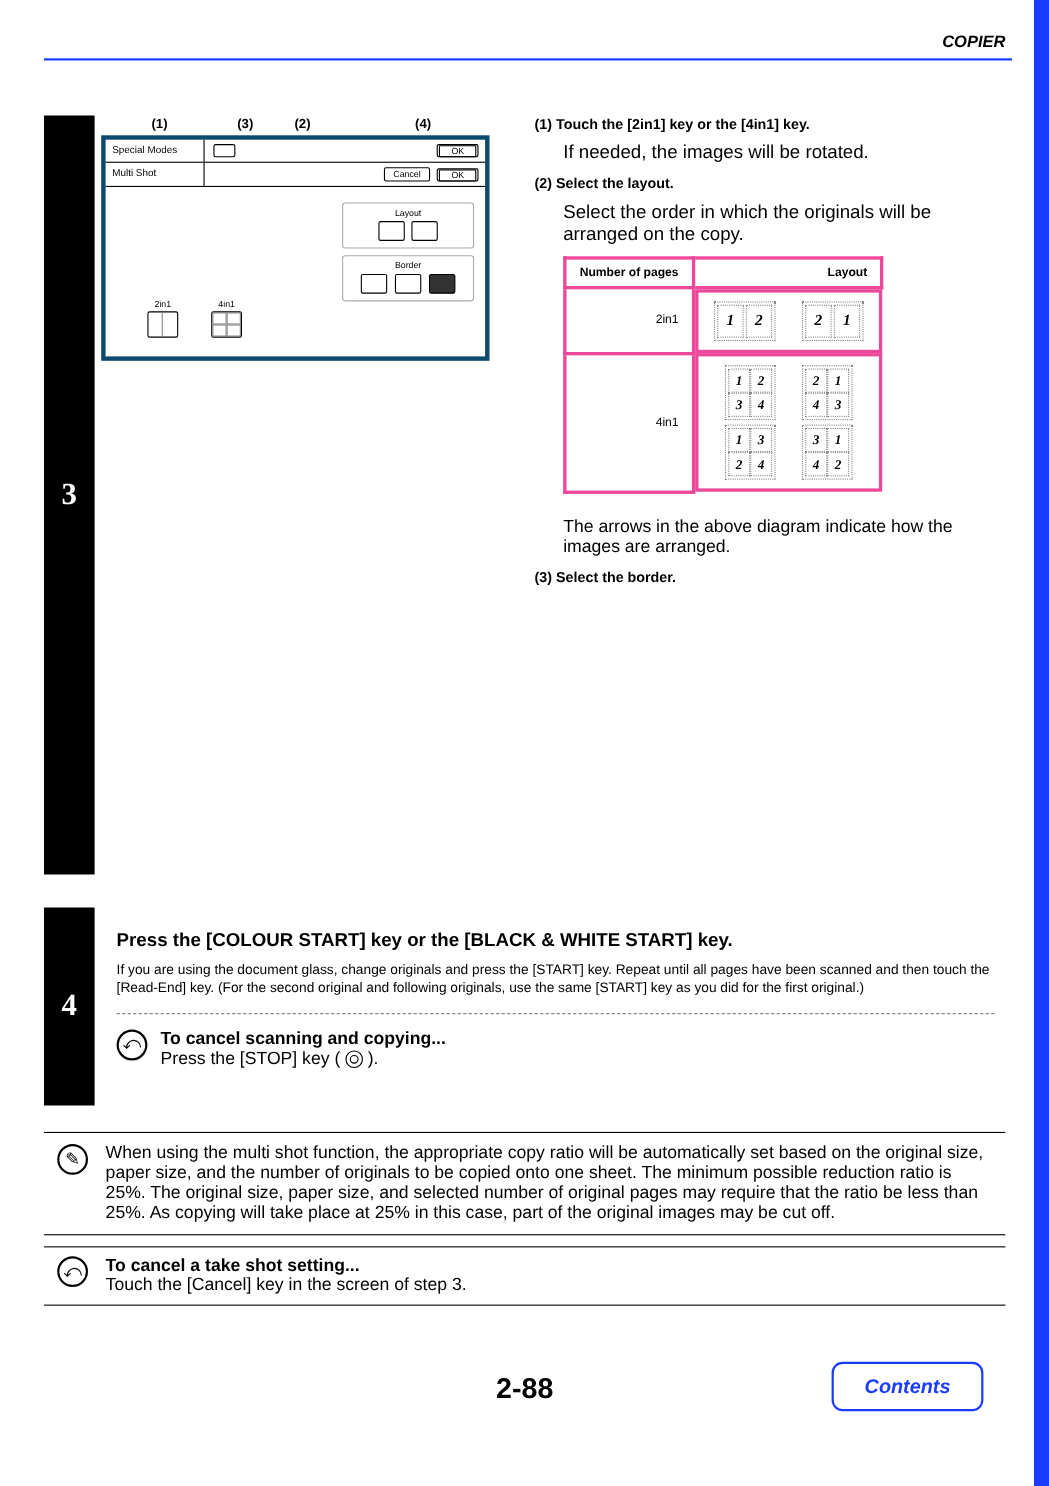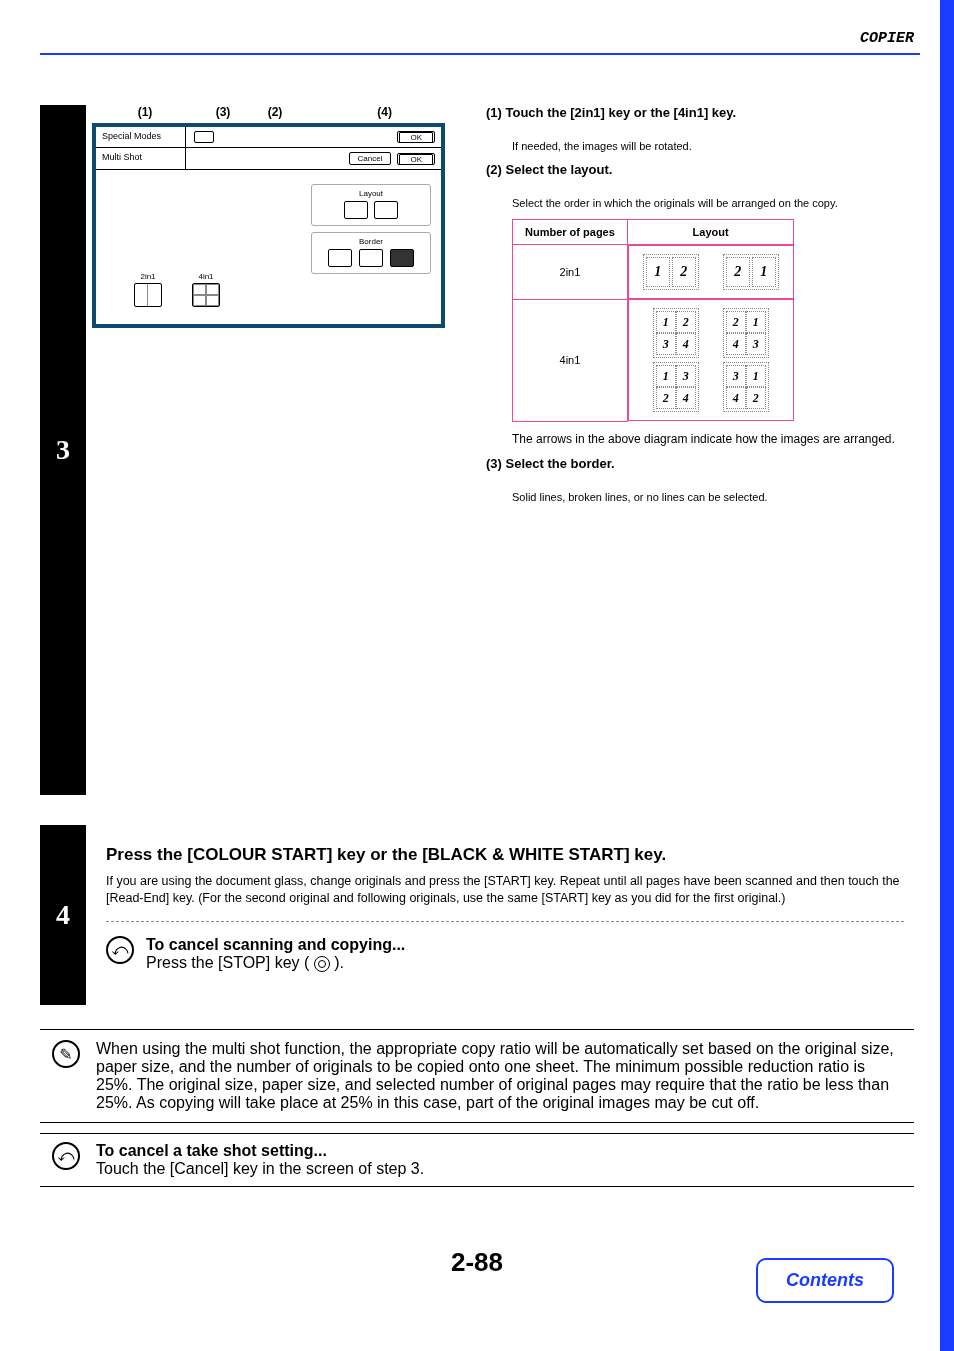--- a/index.html
+++ b/index.html
@@ -16,21 +16,20 @@
     position: absolute;
     right: 0;
     top: 0;
     width: 14px;
     height: 1351px;
     background: #1a3cff;
   }
   .header-area {
     padding: 30px 40px 6px 40px;
     text-align: right;
-    font-family: Liberation Mono, monospace;
   }
   .header-rule {
     border: none;
     border-top: 2px solid #1a3cff;
     margin: 0 34px 0 40px;
   }
   .section-title {
     font-weight: bold;
     font-style: italic;
     font-size: 15px;
@@ -145,30 +144,30 @@
     display: flex;
   }
   .h-title {
     font-weight: bold;
     font-size: 17px;
     line-height: 1.3;
     margin-bottom: 14px;
   }
   .sub-step { margin-bottom: 10px; }
   .sub-step-h { font-weight: bold; font-size: 13px; }
-  .sub-step-b { font-size: 11px; padding-left: 26px; margin-top: 20px; }
+  .sub-step-b { font-size: 17px; padding-left: 26px; margin-top: 9px; }
   .layout-table {
     border-collapse: collapse;
     margin: 8px 0 8px 26px;
     font-size: 11px;
   }
   .layout-table td, .layout-table th {
-    border: 1px solid #ec4899;
+    border: 3px solid #ec4899;
     padding: 6px 12px;
-    text-align: center;
+    text-align: right;
   }
   .layout-table th { font-weight: bold; }
   .layout-diagram {
     display: inline-block;
     border: 1px dotted #888;
     margin: 2px;
     padding: 2px;
   }
   .lg { display: flex; gap: 2px; }
   .lc {
@@ -179,21 +178,21 @@
     align-items: center;
     justify-content: center;
     font-family: cursive;
     font-weight: bold;
     font-style: italic;
     font-size: 14px;
   }
   .lc-s { width: 20px; height: 22px; font-size: 12px; }
   .lrow { display: flex; }
   .lay-cell { display: flex; gap: 20px; justify-content: center; padding: 10px 14px; }
-  .caption-sm { font-size: 12px; padding-left: 26px; margin-top: 10px; }
+  .caption-sm { font-size: 16px; padding-left: 26px; margin-top: 22px; }
   .step4-row { display: flex; align-items: stretch; margin-top: 30px; }
   .step4-text { flex: 1; padding: 20px 10px 10px 20px; }
   .h4-title { font-weight: bold; font-size: 17px; margin-bottom: 8px; }
   .body-text { font-size: 12.5px; line-height: 1.35; }
   .dashed-hr { border: none; border-top: 1px dashed #888; margin: 14px 0; }
   .icon-circle {
     width: 28px;
     height: 28px;
     border: 2px solid #000;
     border-radius: 50%;
@@ -225,21 +224,21 @@
   }
   .page-num {
     text-align: center;
     font-size: 26px;
     font-weight: bold;
     margin-top: 60px;
   }
   .contents-btn {
     position: absolute;
     right: 60px;
-    bottom: 48px;
+    bottom: 68px;
     border: 2px solid #1a3cff;
     border-radius: 10px;
     padding: 10px 28px;
     color: #1a3cff;
     font-weight: bold;
     font-style: italic;
     font-size: 18px;
     background: #fff;
   }
   .page-wrap { position: relative; width: 954px; height: 1351px; }
@@ -426,21 +425,20 @@
             </div>
           </td>
         </tr>
       </tbody>
           </table>
 
       <div class="caption-sm">The arrows in the above diagram indicate how the images are arranged.</div>
 
       <div class="sub-step" style="margin-top:10px">
         <div class="sub-step-h">(3)  Select the border.</div>
-        <div class="sub-step-b">Solid lines, broken lines, or no lines can be selected.</div>
       </div>
 
     </div>
   </div>
 
   <div class="step4-row">
     <div class="step-badge step-badge-4">
       <span class="step-num">4</span>
     </div>
     <div class="step4-text">

